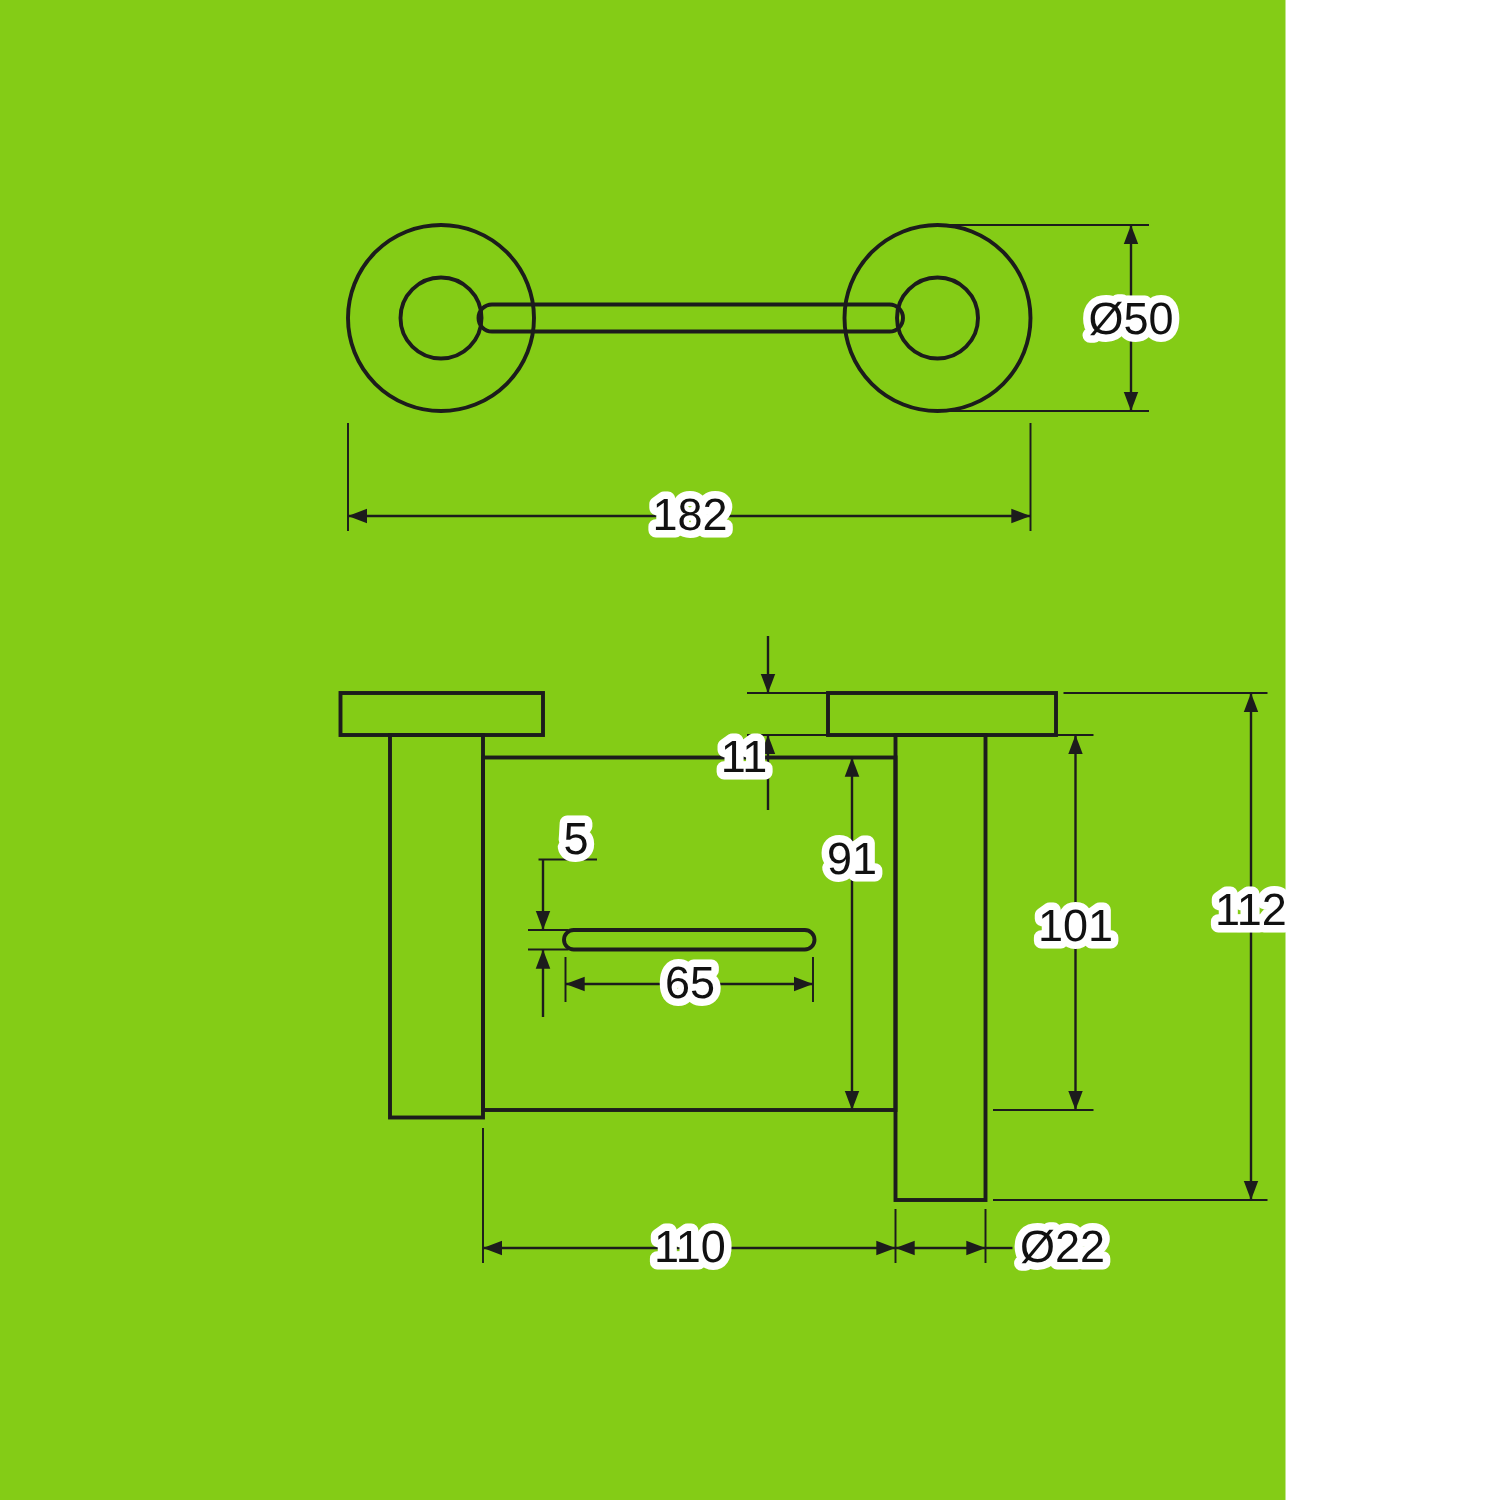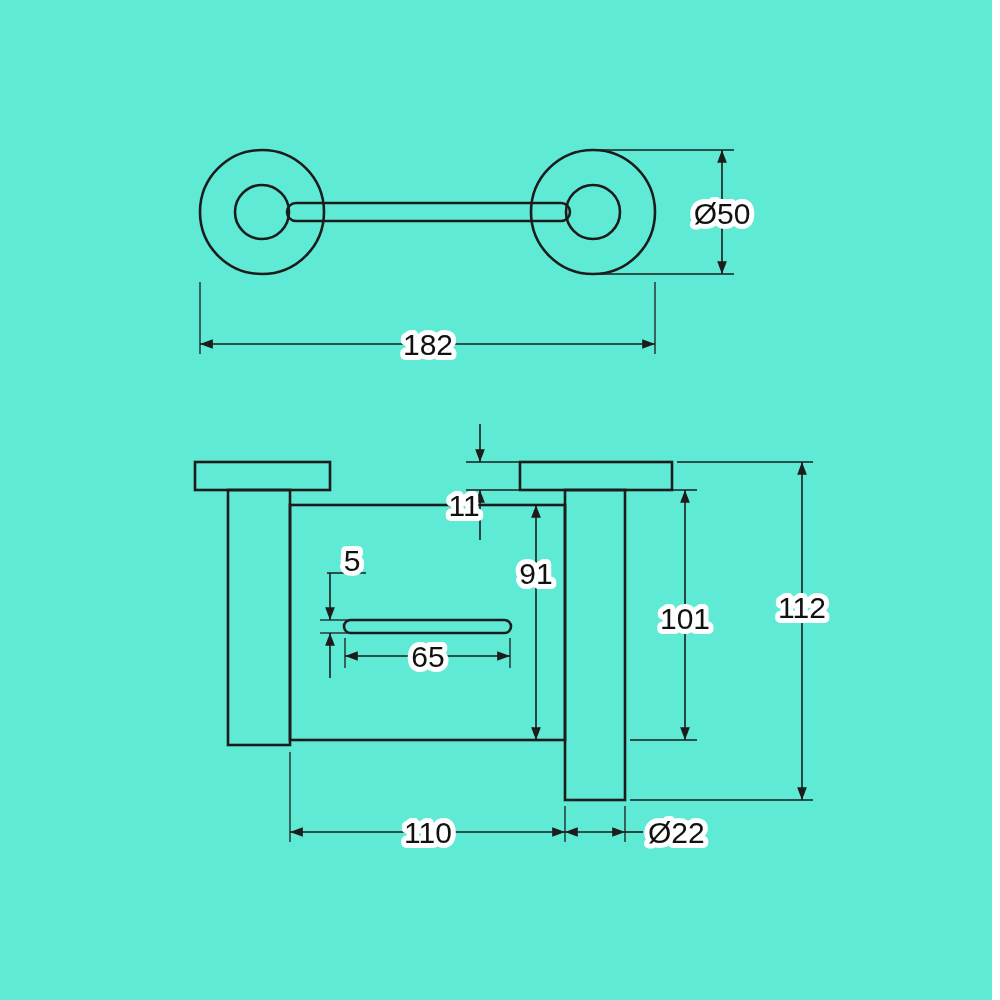--- a/index.html
+++ b/index.html
@@ -5,23 +5,24 @@
   html, body {
     margin: 0;
     padding: 0;
     background: #ffffff;
     width: 1000px;
     height: 1000px;
     overflow: hidden;
     font-family: "Liberation Sans", sans-serif;
   }
   #canvas-wrap {
-    width: 992px;
+    width: 825px;
     height: 1000px;
-    background: #5eead4;
+    background: #84cc16;
+    padding-left: 32px;
   }
   svg { display: block; }
   .obj {
     fill: none;
     stroke: #1c1c1c;
     stroke-width: 2.6;
     stroke-linecap: butt;
     stroke-linejoin: miter;
   }
   .dim {

